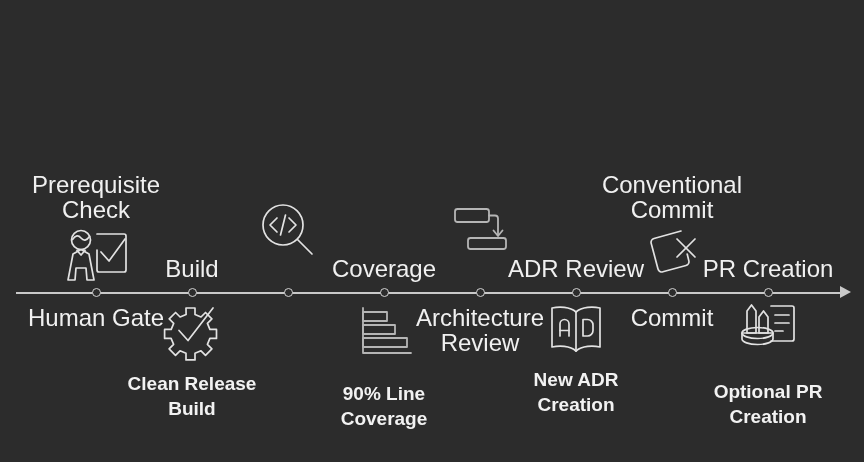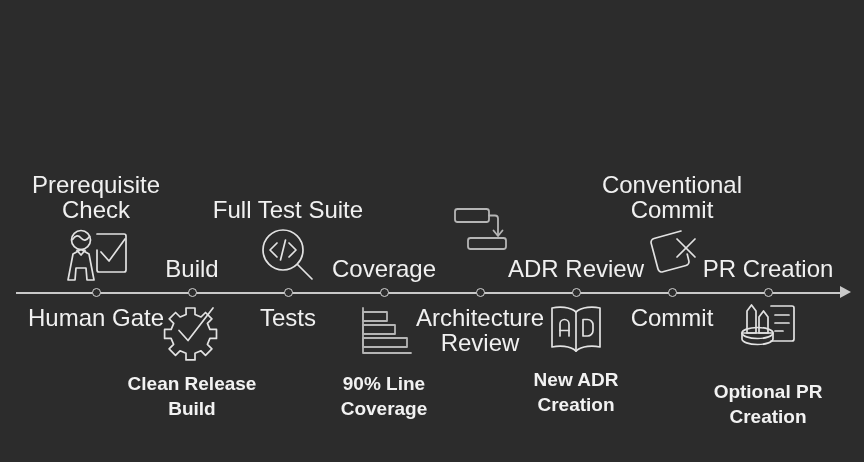--- a/index.html
+++ b/index.html
@@ -71,21 +71,20 @@
         <path d="M10.5 11.5c3-4.5 6-4.5 8.5-1.5 2.5 3 5.5 3 8.5-1.5"></path>
         <path d="M19 21.5 L11 26 L6 52 L13 52 L14 40 L24 40 L25 52 L32 52 L27 26 Z"></path>
         <path d="M15 22.5 L19 27 L23 22.5"></path>
         <path d="M35 6 H62 a2 2 0 0 1 2 2 V42 a2 2 0 0 1 -2 2 H37 a2 2 0 0 1 -2 -2 V22"></path>
         <path d="M39 24 L47 33 L63 11"></path>
       </svg>
     </div>
   </div>
 
   <div class="ms stack" style="left:288px; top:197px;">
-    <div class="ms-top-label">Full Test Suite</div>
     <div class="icon-box" style="margin-top:4px;">
       <svg width="60" height="56" viewBox="0 0 60 56" fill="none" stroke="#e2e2e2" stroke-width="1.7" stroke-linecap="round" stroke-linejoin="round">
         <circle cx="25" cy="24" r="20"></circle>
         <path d="M39.5 38.5 L54 53"></path>
         <path d="M19 17 L12 24 L19 31"></path>
         <path d="M31 17 L38 24 L31 31"></path>
         <path d="M27.5 14 L22.5 34"></path>
       </svg>
     </div>
   </div>
@@ -127,23 +126,20 @@
   </div>
 
   <div class="ms" style="left:96px; top:305px;">
     <div class="ms-bottom-label">Human Gate</div>
   </div>
 
   <div class="ms" style="left:192px; top:256px;">
     <div class="ms-top-label">Build</div>
   </div>
 
-  <div class="ms" style="left:288px; top:305px;">
-    <div class="ms-bottom-label">Tests</div>
-  </div>
 
   <div class="ms" style="left:384px; top:256px;">
     <div class="ms-top-label">Coverage</div>
   </div>
 
   <div class="ms" style="left:480px; top:305px;">
     <div class="ms-bottom-label">Architecture
 Review</div>
   </div>
 
@@ -172,21 +168,21 @@
 
   <div class="ms stack" style="left:384px; top:305px;">
     <div class="icon-box">
       <svg width="62" height="56" viewBox="0 0 62 56" fill="none" stroke="#b5b5b5" stroke-width="1.8" stroke-linecap="round" stroke-linejoin="round">
         <path d="M10 3 V48 H58"></path>
         <rect x="10" y="7" width="24" height="9"></rect>
         <rect x="10" y="20" width="32" height="9"></rect>
         <rect x="10" y="33" width="44" height="9"></rect>
       </svg>
     </div>
-    <div class="ms-caption" style="margin-top:10px;">90% Line
+    <div class="ms-caption" style="margin-top:20px;">90% Line
 Coverage</div>
   </div>
 
   <div class="ms stack" style="left:576px; top:303px;">
     <div class="icon-box">
       <svg width="58" height="56" viewBox="0 0 58 56" fill="none" stroke="#e2e2e2" stroke-width="1.7" stroke-linecap="round" stroke-linejoin="round">
         <path d="M29 9 C23 3.5 12 3.5 5 5 V44 C12 42.5 23 42.5 29 48 C35 42.5 46 42.5 53 44 V5 C46 3.5 35 3.5 29 9 Z"></path>
         <path d="M29 9 V48"></path>
         <path d="M13 33 V21 a4.5 4.5 0 0 1 9 0 V33"></path>
         <path d="M13 27.5 H22"></path>

